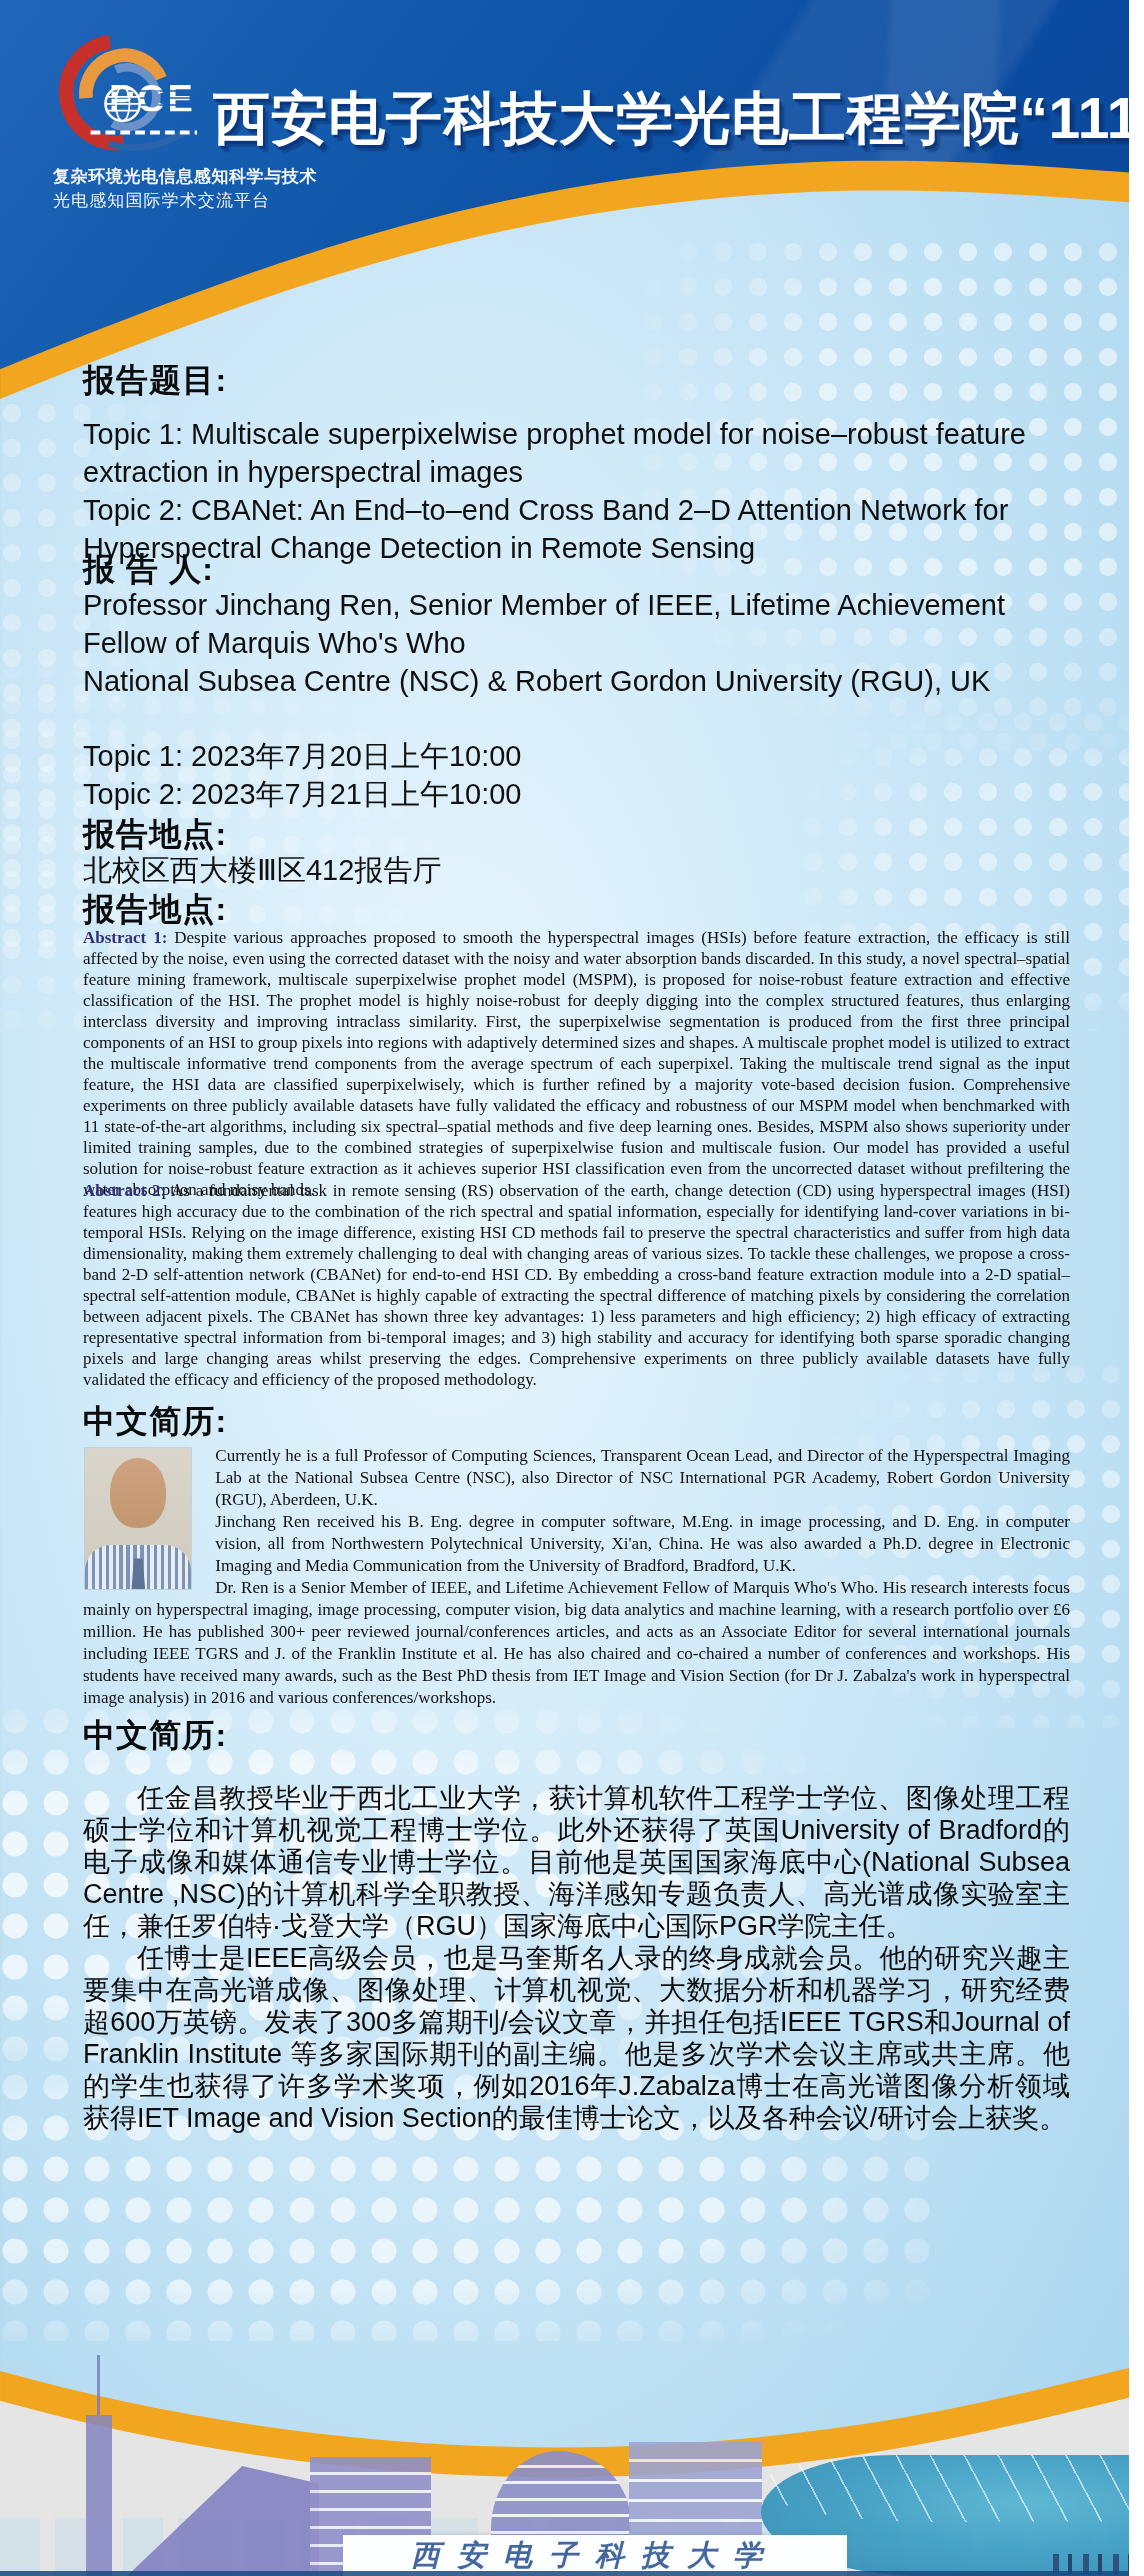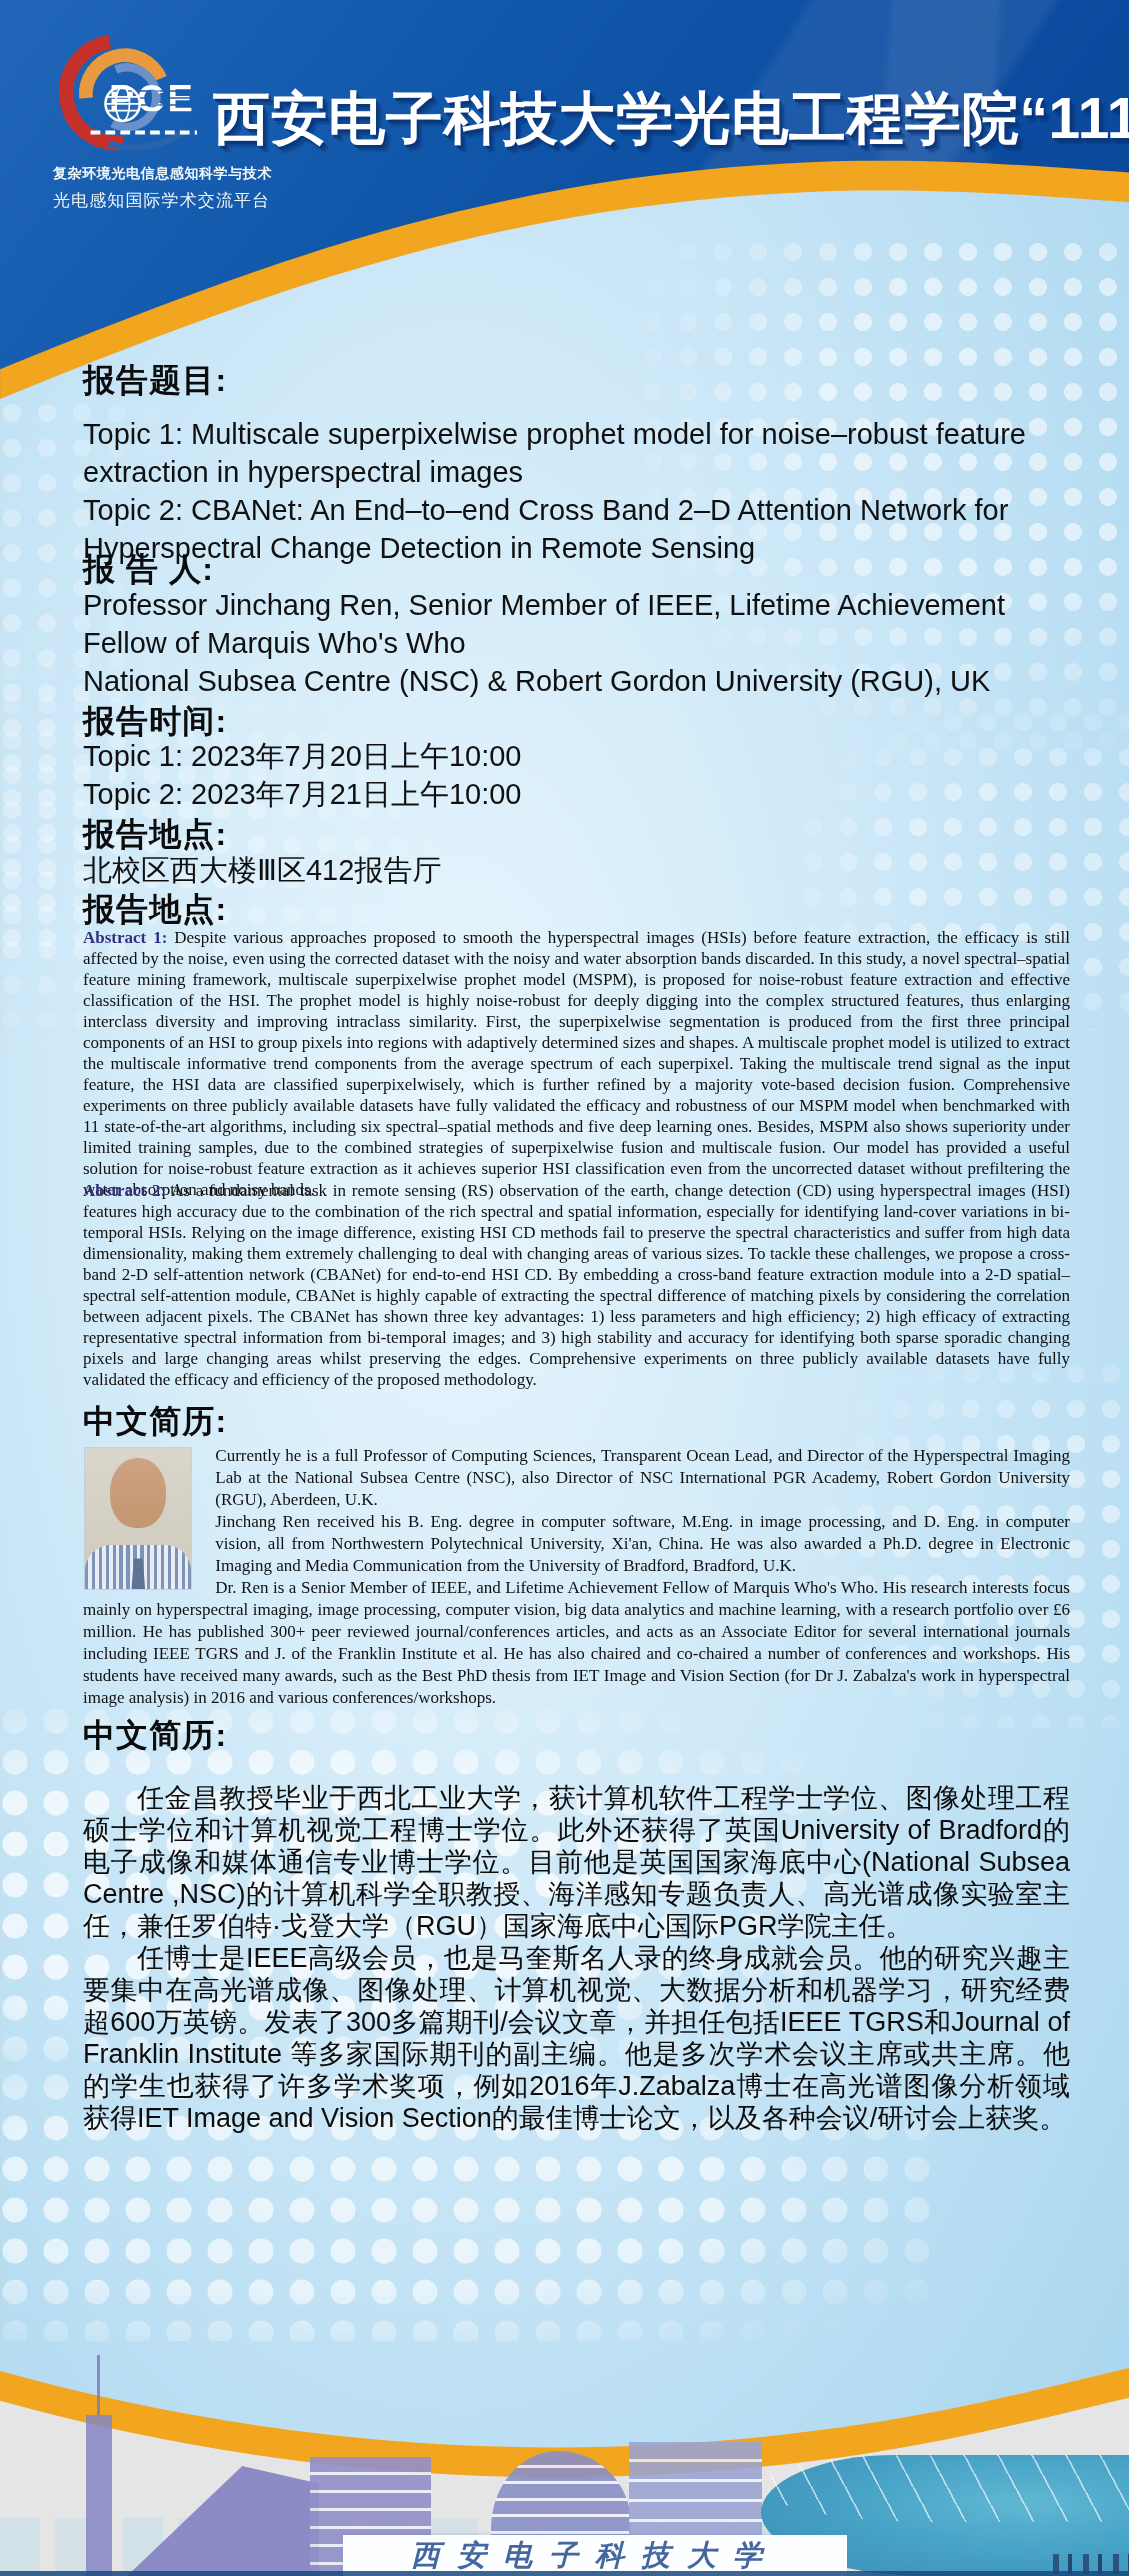--- a/index.html
+++ b/index.html
@@ -14,21 +14,21 @@
        transform:rotate(8deg);}
   .hdr .streak2{position:absolute;left:561px;top:-103px;width:801px;height:687px;
        background:linear-gradient(100deg,rgba(255,255,255,0) 40%,rgba(255,255,255,.06) 41%,rgba(255,255,255,.06) 52%,rgba(255,255,255,0) 53%);
        transform:rotate(-6deg);}
 
   .logo{position:absolute;left:55px;top:34px;width:149px;height:123px;}
   .logo .pce{position:absolute;left:54px;top:44px;color:#ffffff;font-weight:bold;
        font-size:38px;letter-spacing:2.9px;
        background:repeating-linear-gradient(180deg,#ffffff 0 5.2px,rgba(255,255,255,.25) 5.2px 6.9px);
        -webkit-background-clip:text;background-clip:text;-webkit-text-fill-color:transparent;}
-  .slogan1{position:absolute;left:53px;top:165px;color:#f2f6fb;font-size:14px;letter-spacing:0.6px;
+  .slogan1{position:absolute;left:53px;top:165px;color:#f2f6fb;font-size:17px;letter-spacing:0.6px;
        font-family:"Liberation Serif","DejaVu Serif",serif;font-weight:bold;}
   .slogan2{position:absolute;left:53px;top:189px;color:#eef4fa;font-size:17px;letter-spacing:1.1px;}
   .title{position:absolute;left:213px;top:81px;width:927px;margin:0;color:#ffffff;
        font-size:57px;font-weight:bold;letter-spacing:0.6px;white-space:nowrap;
        text-shadow:2.3px 2.9px 0 rgba(9,53,122,.9),5.2px 6.3px 1.7px rgba(8,38,92,.38);}
 
   
   .bgshape{position:absolute;left:0;top:0;}
 
   
@@ -176,21 +176,20 @@
   <p class="blk lines" style="top:415px">Topic 1: Multiscale superpixelwise prophet model for noise–robust feature
 extraction in hyperspectral images
 Topic 2: CBANet: An End–to–end Cross Band 2–D Attention Network for
 Hyperspectral Change Detection in Remote Sensing</p>
 
   <h2 class="blk h2" style="top:548px">报 告 人:</h2>
   <p class="blk lines" style="top:586px">Professor Jinchang Ren, Senior Member of IEEE, Lifetime Achievement
 Fellow of Marquis Who's Who
  National Subsea Centre (NSC) &amp; Robert Gordon University (RGU), UK</p>
 
-  <h2 class="blk h2" style="top:700px">报告时间:</h2>
   <p class="blk lines" style="top:737px">Topic 1: 2023年7月20日上午10:00
 Topic 2: 2023年7月21日上午10:00</p>
 
   <h2 class="blk h2" style="top:813px">报告地点:</h2>
   <p class="blk one" style="top:851px">北校区西大楼Ⅲ区412报告厅</p>
 
   <h2 class="blk h2" style="top:888px">报告地点:</h2>
   <p class="blk abs" style="top:927px"><span class="al">Abstract 1:</span> <span>Despite various approaches proposed to smooth the hyperspectral images (HSIs) before feature extraction, the efficacy is still affected by the noise, even using the corrected dataset with the noisy and water absorption bands discarded. In this study, a novel spectral–spatial feature mining framework, multiscale superpixelwise prophet model (MSPM), is proposed for noise-robust feature extraction and effective classification of the HSI. The prophet model is highly noise-robust for deeply digging into the complex structured features, thus enlarging interclass diversity and improving intraclass similarity. First, the superpixelwise segmentation is produced from the first three principal components of an HSI to group pixels into regions with adaptively determined sizes and shapes. A multiscale prophet model is utilized to extract the multiscale informative trend components from the average spectrum of each superpixel. Taking the multiscale trend signal as the input feature, the HSI data are classified superpixelwisely, which is further refined by a majority vote-based decision fusion. Comprehensive experiments on three publicly available datasets have fully validated the efficacy and robustness of our MSPM model when benchmarked with 11 state-of-the-art algorithms, including six spectral–spatial methods and five deep learning ones. Besides, MSPM also shows superiority under limited training samples, due to the combined strategies of superpixelwise fusion and multiscale fusion. Our model has provided a useful solution for noise-robust feature extraction as it achieves superior HSI classification even from the uncorrected dataset without prefiltering the water absorption and noisy bands.</span></p>
   <p class="blk abs" style="top:1180px"><span class="al">Abstract 2:</span> <span>As a fundamental task in remote sensing (RS) observation of the earth, change detection (CD) using hyperspectral images (HSI) features high accuracy due to the combination of the rich spectral and spatial information, especially for identifying land-cover variations in bi-temporal HSIs. Relying on the image difference, existing HSI CD methods fail to preserve the spectral characteristics and suffer from high data dimensionality, making them extremely challenging to deal with changing areas of various sizes. To tackle these challenges, we propose a cross-band 2-D self-attention network (CBANet) for end-to-end HSI CD. By embedding a cross-band feature extraction module into a 2-D spatial–spectral self-attention module, CBANet is highly capable of extracting the spectral difference of matching pixels by considering the correlation between adjacent pixels. The CBANet has shown three key advantages: 1) less parameters and high efficiency; 2) high efficacy of extracting representative spectral information from bi-temporal images; and 3) high stability and accuracy for identifying both sparse sporadic changing pixels and large changing areas whilst preserving the edges. Comprehensive experiments on three publicly available datasets have fully validated the efficacy and efficiency of the proposed methodology.</span></p>
 

